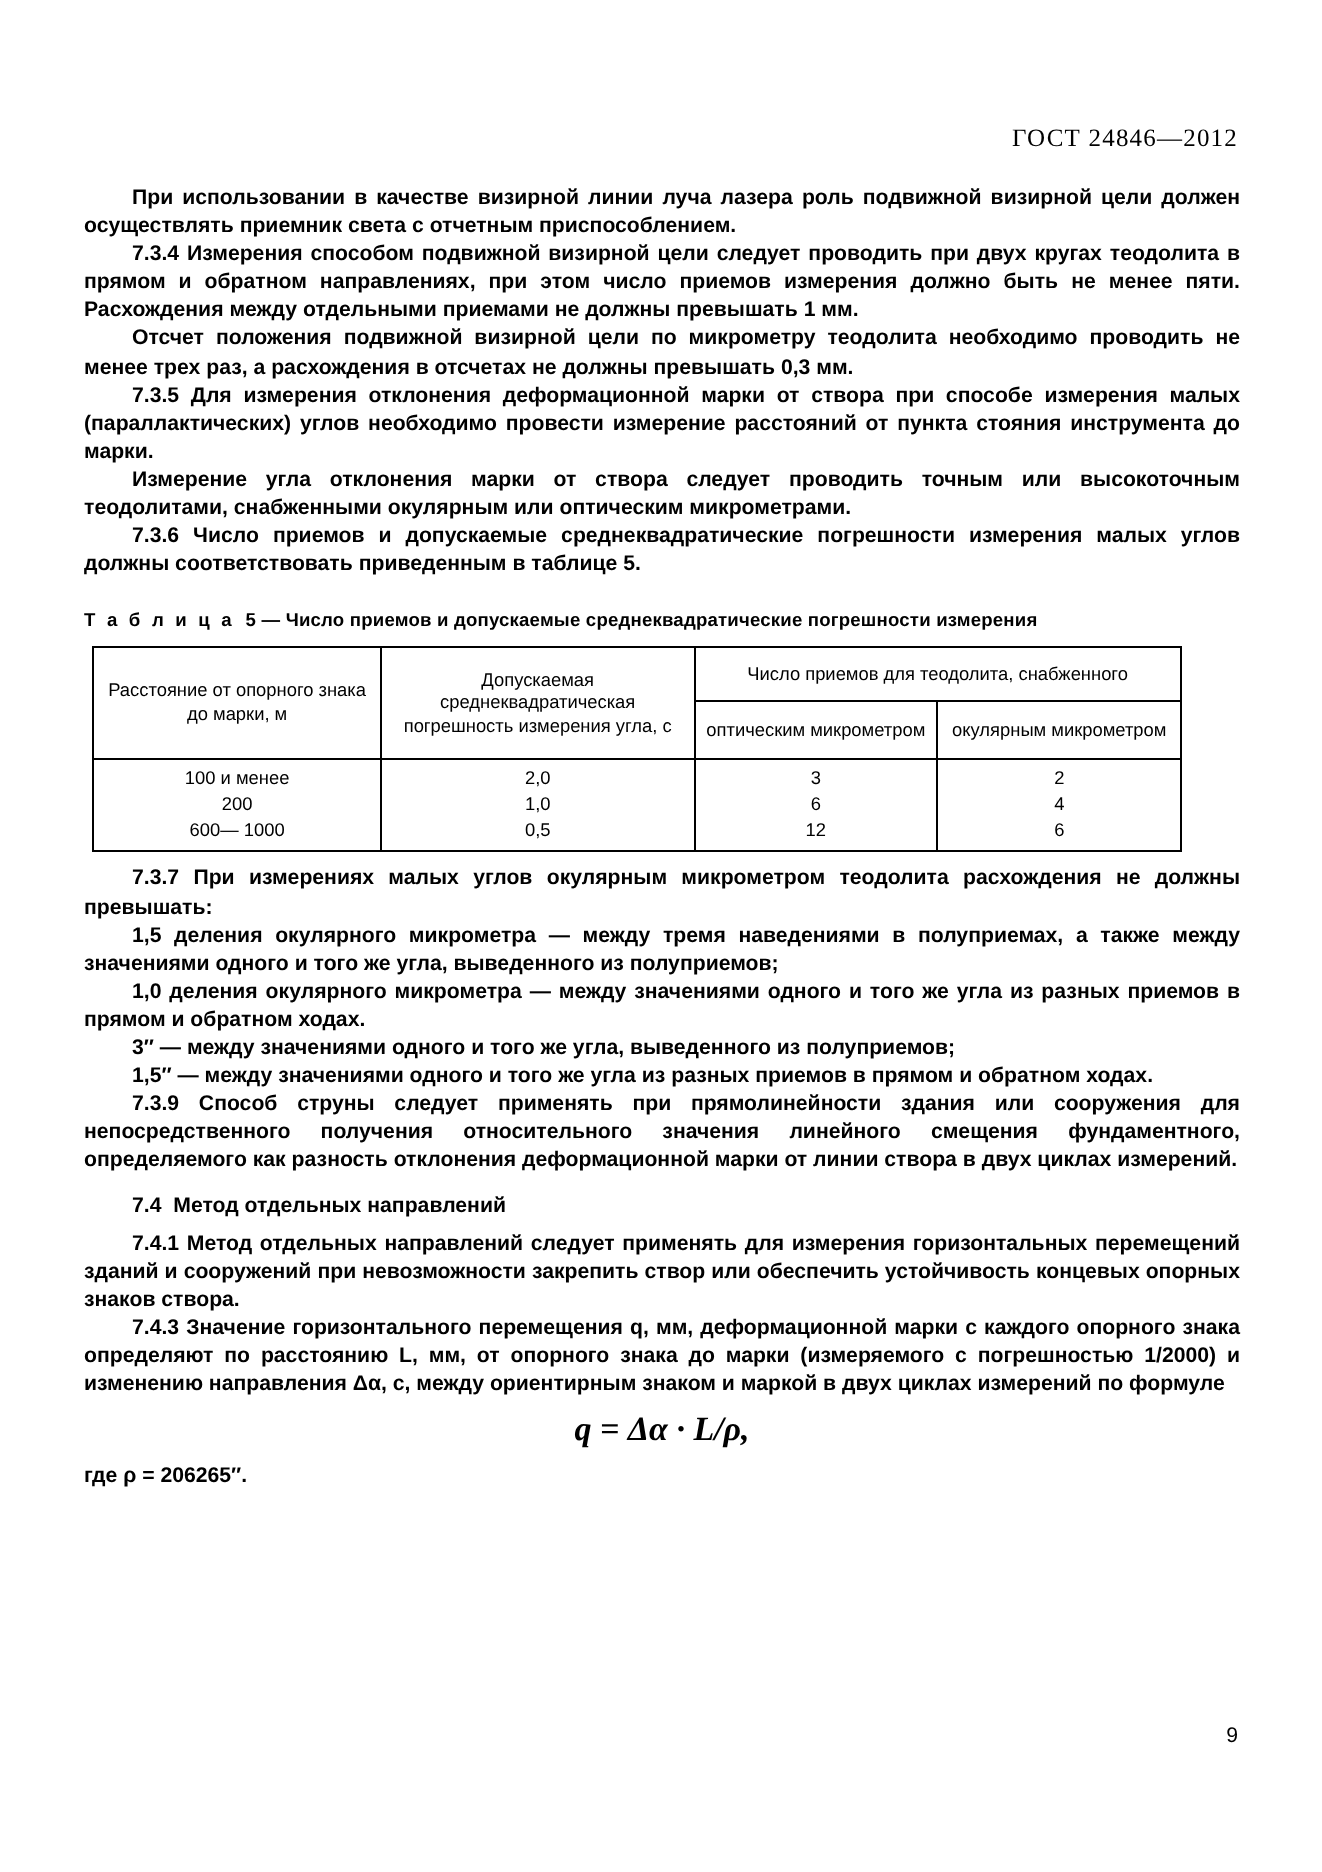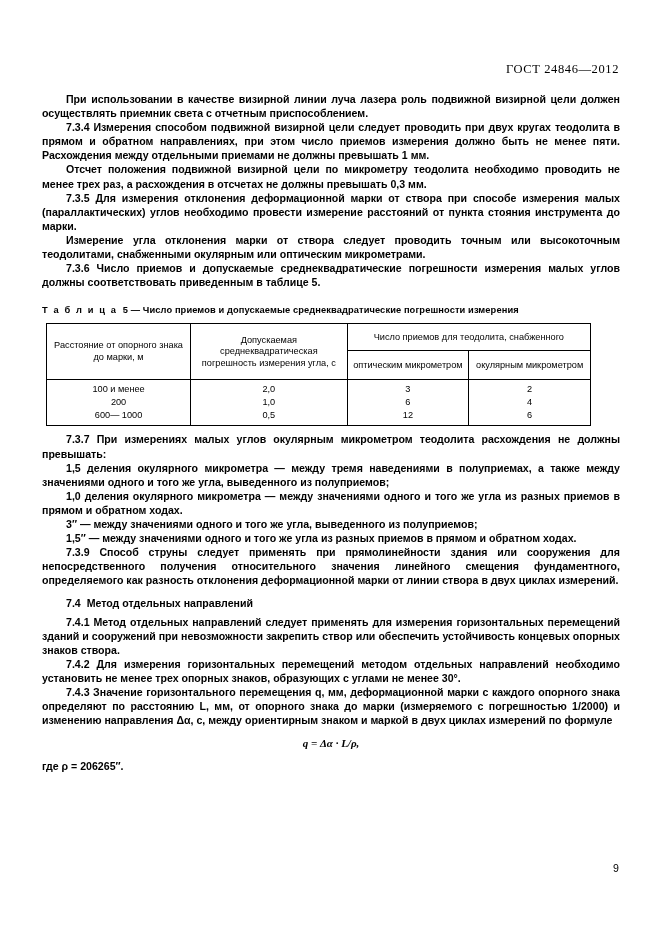--- a/index.html
+++ b/index.html
@@ -93,21 +93,21 @@
     line-height: 13px;
   }
   .cellgroup {
     line-height: 13.4px;
   }
   .formula {
     text-align: center;
     text-indent: 0;
     margin: 9px 0 9px 0;
     font-family: "Liberation Serif", serif;
-    font-size: 11px;
+    font-size: 17px;
     font-style: italic;
   }
   .pagenum {
     position: absolute;
     right: 42px;
     top: 862px;
     font-size: 10.6px;
   }
   .sp6 { margin-top: 6px; }
 </style>
@@ -172,21 +172,20 @@
     <p class="ind">1,0 деления окулярного микрометра — между значениями одного и того же угла из разных приемов в прямом и обратном ходах.</p>
     <p class="ind">3″ — между значениями одного и того же угла, выведенного из полуприемов;</p>
     <p class="ind">1,5″ — между значениями одного и того же угла из разных приемов в прямом и обратном ходах.</p>
     <p class="ind">7.3.9  Способ струны следует применять при прямолинейности здания или сооружения для непосредственного получения относительного значения линейного смещения фундаментного, определяемого как разность отклонения деформационной марки от линии створа в двух циклах измерений.</p>
 
     <p class="sec-head">
       <span>7.4</span>&nbsp;&nbsp;<span>Метод отдельных направлений</span>
     </p>
 
     <p class="ind">7.4.1  Метод отдельных направлений следует применять для измерения горизонтальных перемещений зданий и сооружений при невозможности закрепить створ или обеспечить устойчивость концевых опорных знаков створа.</p>
-    <p class="ind">7.4.2  Для измерения горизонтальных перемещений методом отдельных направлений необходимо установить не менее трех опорных знаков, образующих с углами не менее 30°.</p>
     <p class="ind">7.4.3  Значение горизонтального перемещения q, мм, деформационной марки с каждого опорного знака определяют по расстоянию L, мм, от опорного знака до марки (измеряемого с погрешностью 1/2000) и изменению направления Δα, с, между ориентирным знаком и маркой в двух циклах измерений по формуле</p>
 
     <p class="formula">q = Δα · L/ρ,</p>
 
     <p class="noind">где ρ = 206265″.</p>
 
 
   </div>
 
   <div class="pagenum">9</div>

